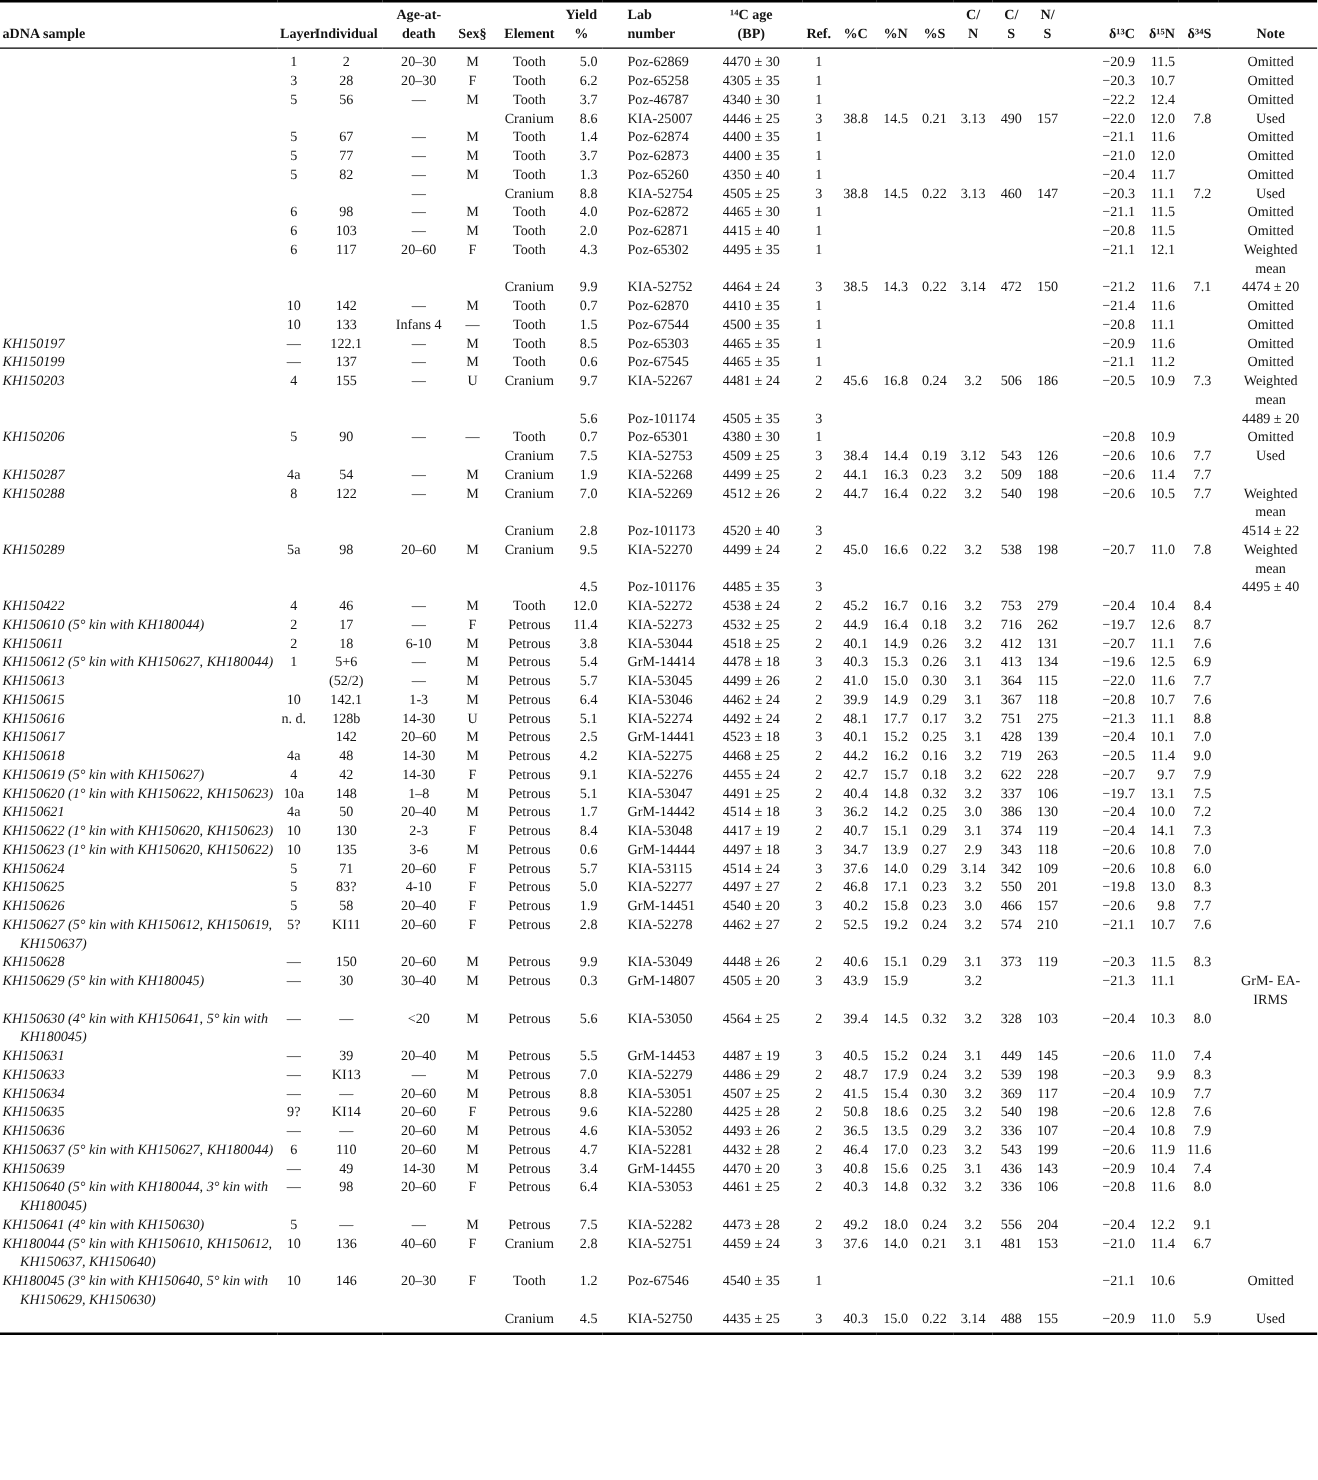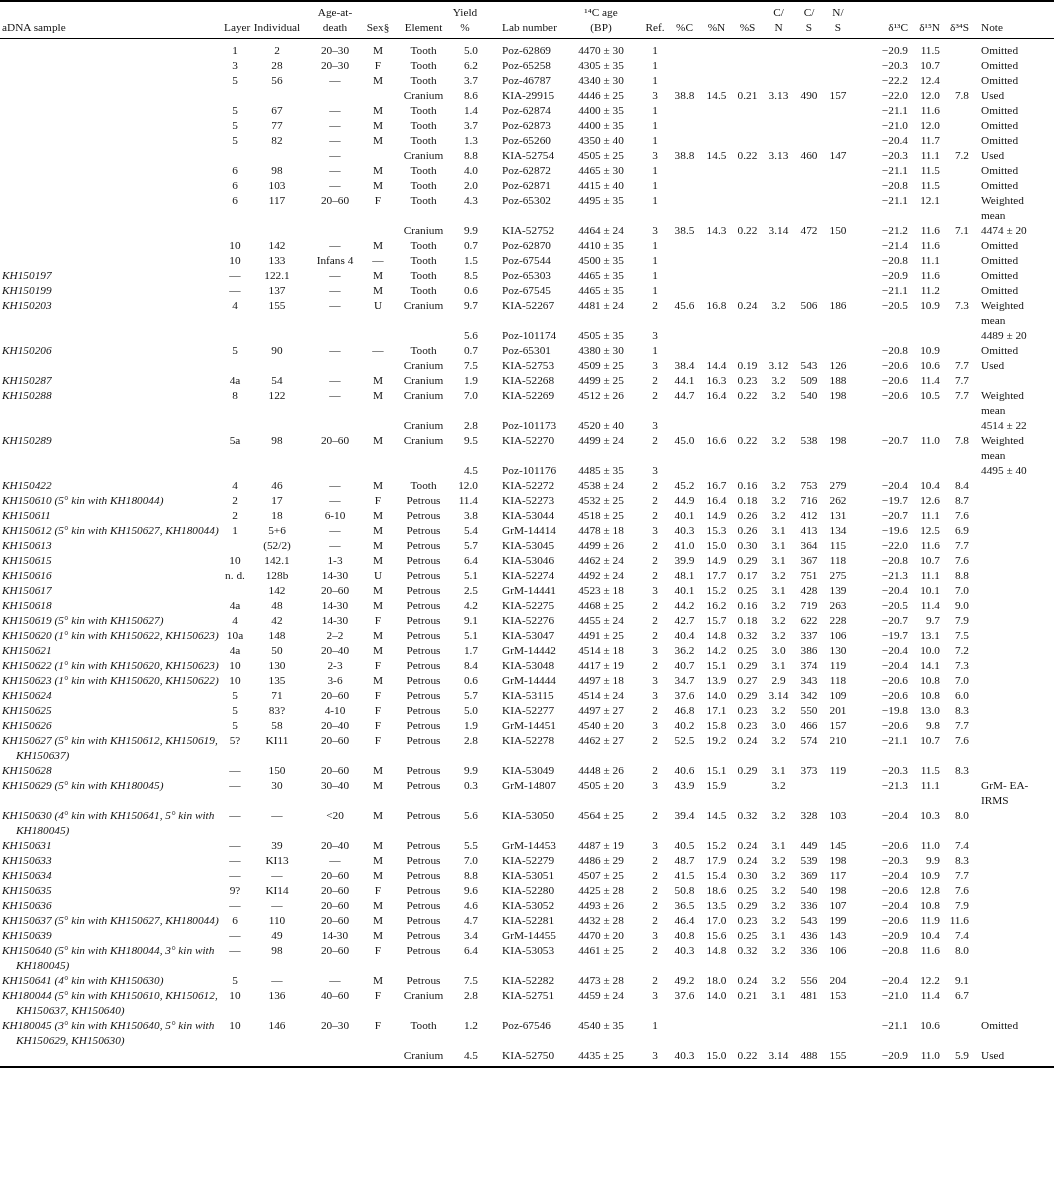--- a/index.html
+++ b/index.html
@@ -19,21 +19,21 @@
   table.data {
     border-collapse: collapse;
     table-layout: fixed;
     width: 1054px;
     font-size: 11.3px;
     line-height: 15px;
     border-top: 2px solid #000;
     border-bottom: 2px solid #000;
   }
   thead th {
-    font-weight: normal;
+    font-weight: bold;
     vertical-align: bottom;
     white-space: pre-line;
     padding: 3px 2px 3px 2px;
     border-bottom: 1.6px solid #000;
     text-align: center;
   }
   tbody td {
     vertical-align: top;
     padding: 0 2px;
     white-space: nowrap;
@@ -73,21 +73,21 @@
     text-indent: -14px;
     font-style: italic;
   }
   th.c0 { text-align: left; padding-left: 2px; text-indent: 0; }
   td.c5, th.c5 { text-align: center; padding-left: 9px; }
   td.c6 { text-align: right; padding-right: 4px; }
   td.c7, th.c7 { text-align: left; padding-left: 20px; }
   td.c16, th.c16 { text-align: right; padding-right: 4px; }
   td.c17, th.c17 { text-align: right; padding-right: 3px; }
   td.c18, th.c18 { text-align: right; padding-right: 6px; }
-  td.c19, th.c19 { text-align: left; padding-left: 6px; }
+  td.c19, th.c19 { text-align: center; padding-left: 6px; }
   td.c19 { white-space: normal; }
   td.c19 .note-inner {
     display: inline-block;
     max-width: 62px;
     vertical-align: top;
   }
 </style>
 </head>
 <body>
 
@@ -213,21 +213,21 @@
           <td class="c19"><span class="note-inner">Omitted</span></td>
         </tr>
         <tr>
           <td class="c0"></td>
           <td class="c1"></td>
           <td class="c2"></td>
           <td class="c3"></td>
           <td class="c4"></td>
           <td class="c5">Cranium</td>
           <td class="c6">8.6</td>
-          <td class="c7">KIA-29915</td>
+          <td class="c7">KIA-25007</td>
           <td class="c8">4446 ± 25</td>
           <td class="c9">3</td>
           <td class="c10">38.8</td>
           <td class="c11">14.5</td>
           <td class="c12">0.21</td>
           <td class="c13">3.13</td>
           <td class="c14">490</td>
           <td class="c15">157</td>
           <td class="c16">−22.0</td>
           <td class="c17">12.0</td>
@@ -913,21 +913,21 @@
           <td class="c15">228</td>
           <td class="c16">−20.7</td>
           <td class="c17">9.7</td>
           <td class="c18">7.9</td>
           <td class="c19"><span class="note-inner"></span></td>
         </tr>
         <tr>
           <td class="c0">KH150620 (1° kin with KH150622, KH150623)</td>
           <td class="c1">10a</td>
           <td class="c2">148</td>
-          <td class="c3">2–2</td>
+          <td class="c3">1–8</td>
           <td class="c4">M</td>
           <td class="c5">Petrous</td>
           <td class="c6">5.1</td>
           <td class="c7">KIA-53047</td>
           <td class="c8">4491 ± 25</td>
           <td class="c9">2</td>
           <td class="c10">40.4</td>
           <td class="c11">14.8</td>
           <td class="c12">0.32</td>
           <td class="c13">3.2</td>

